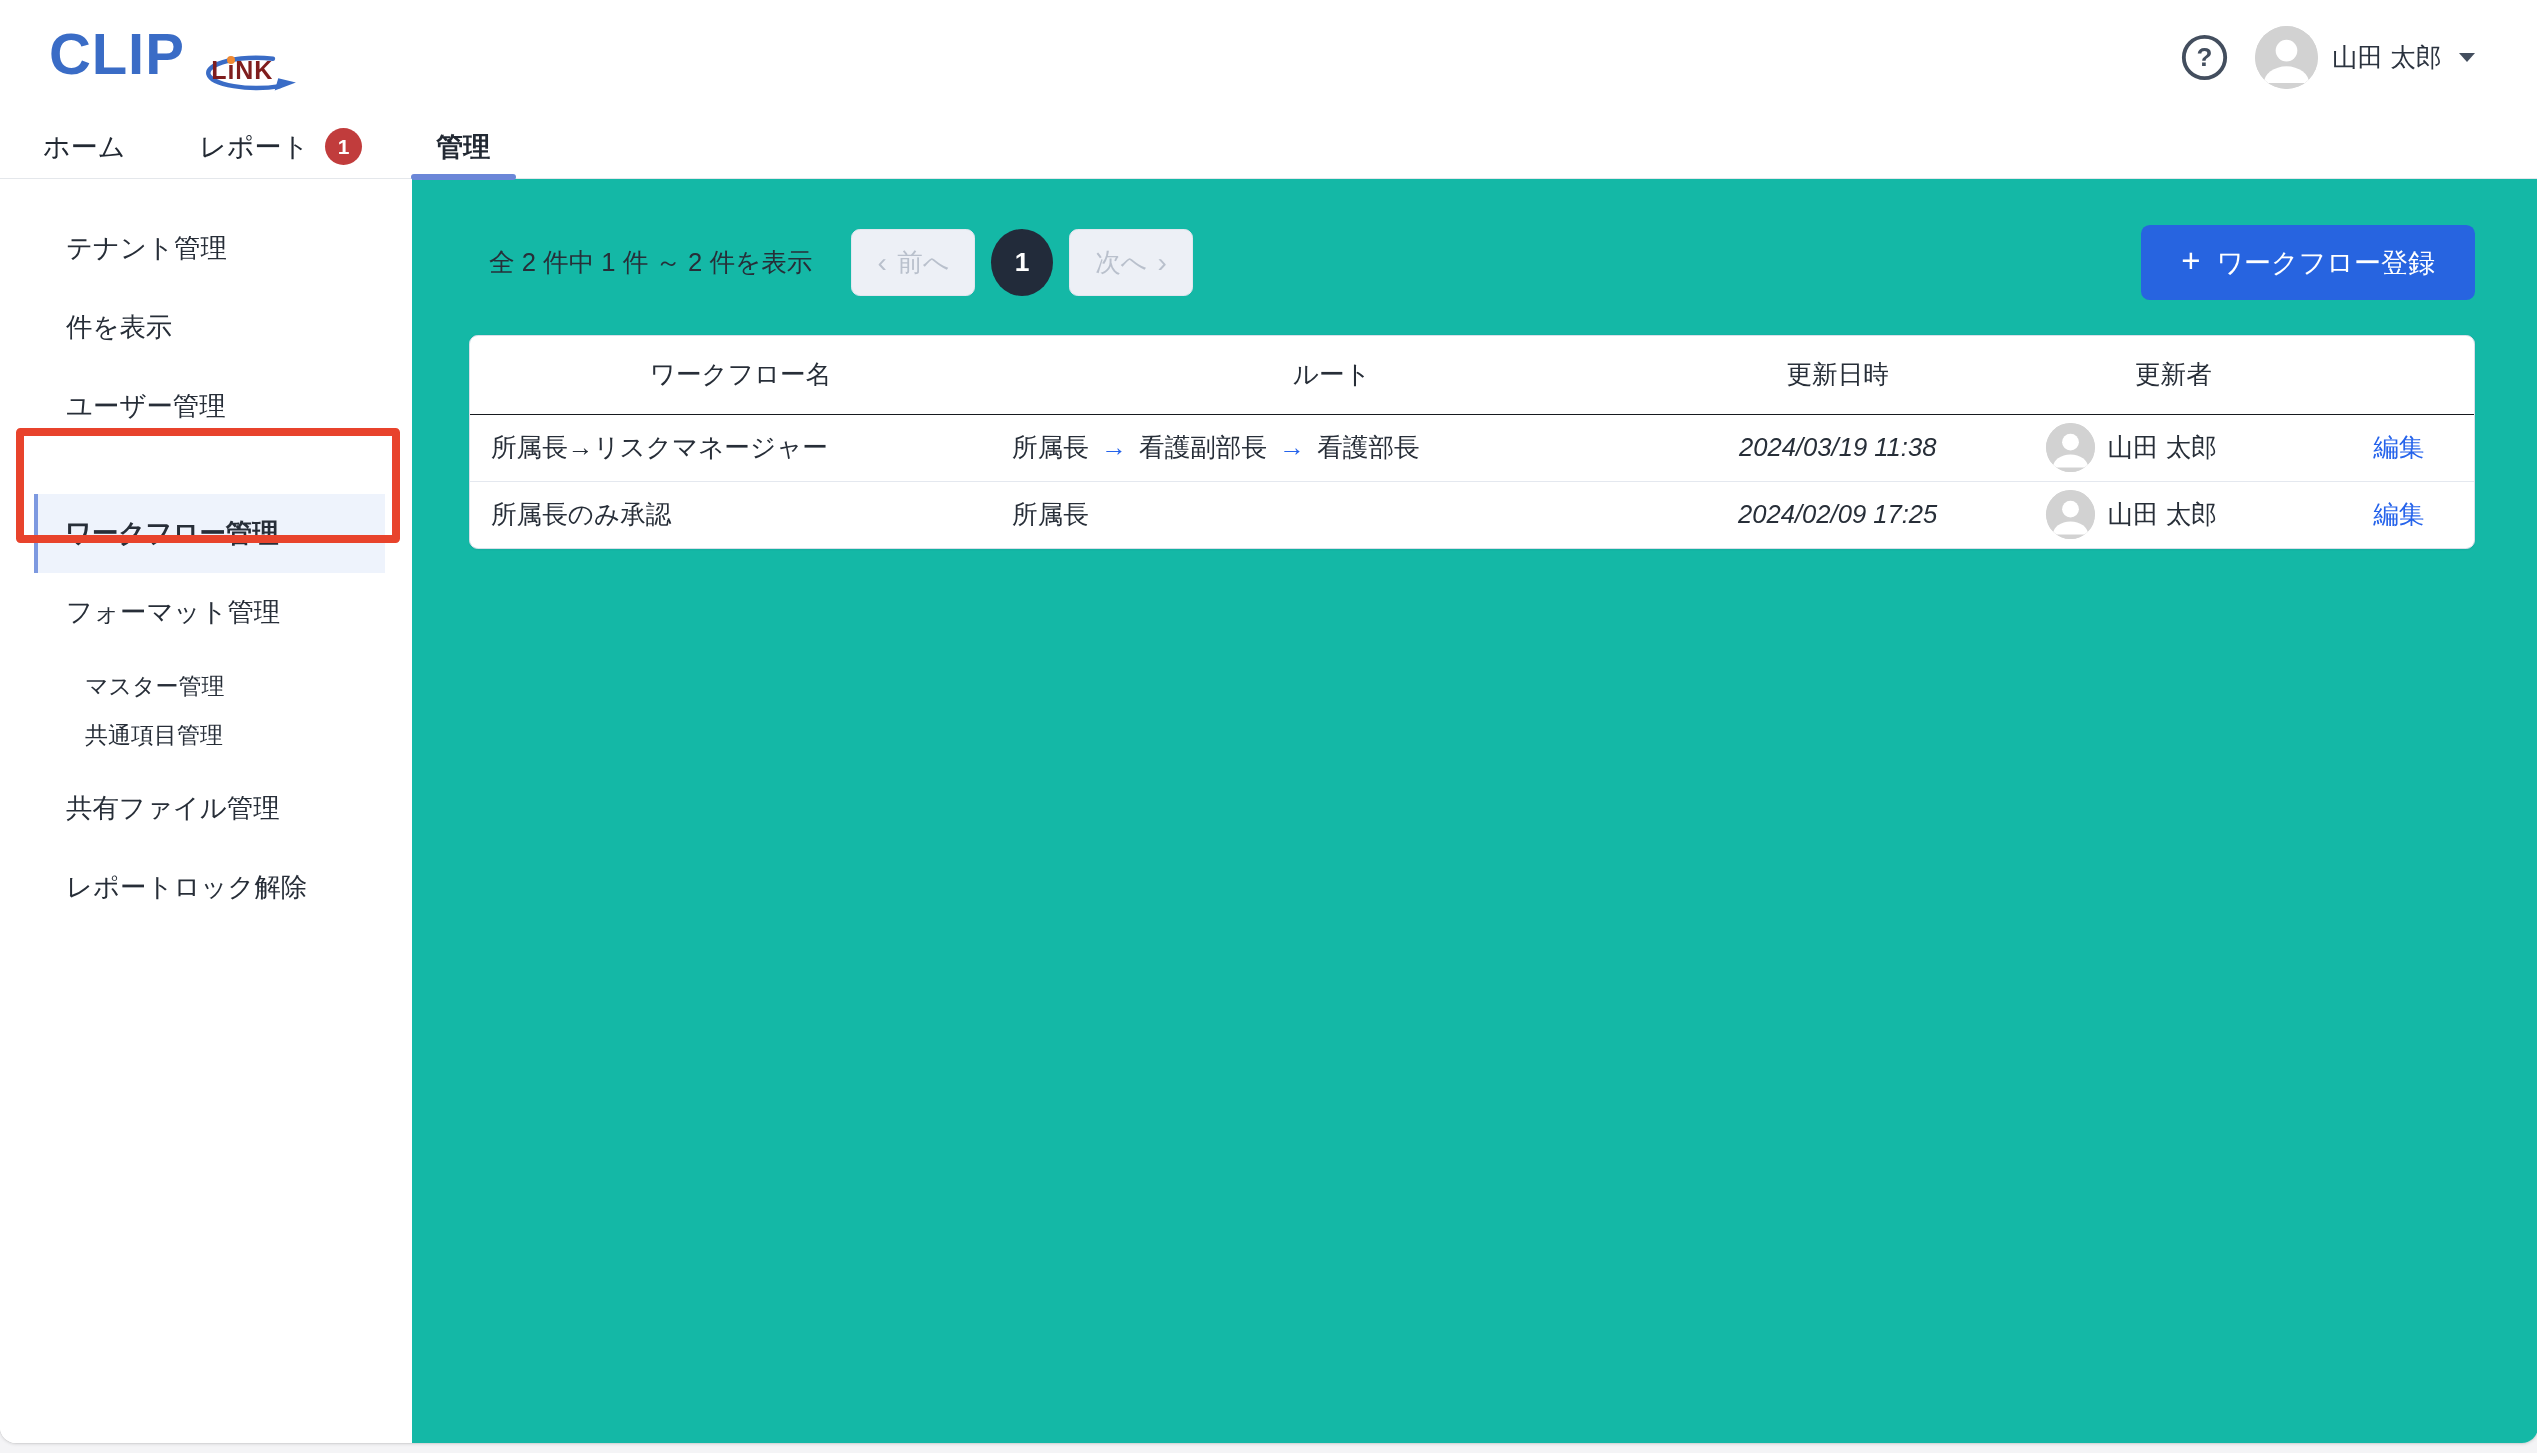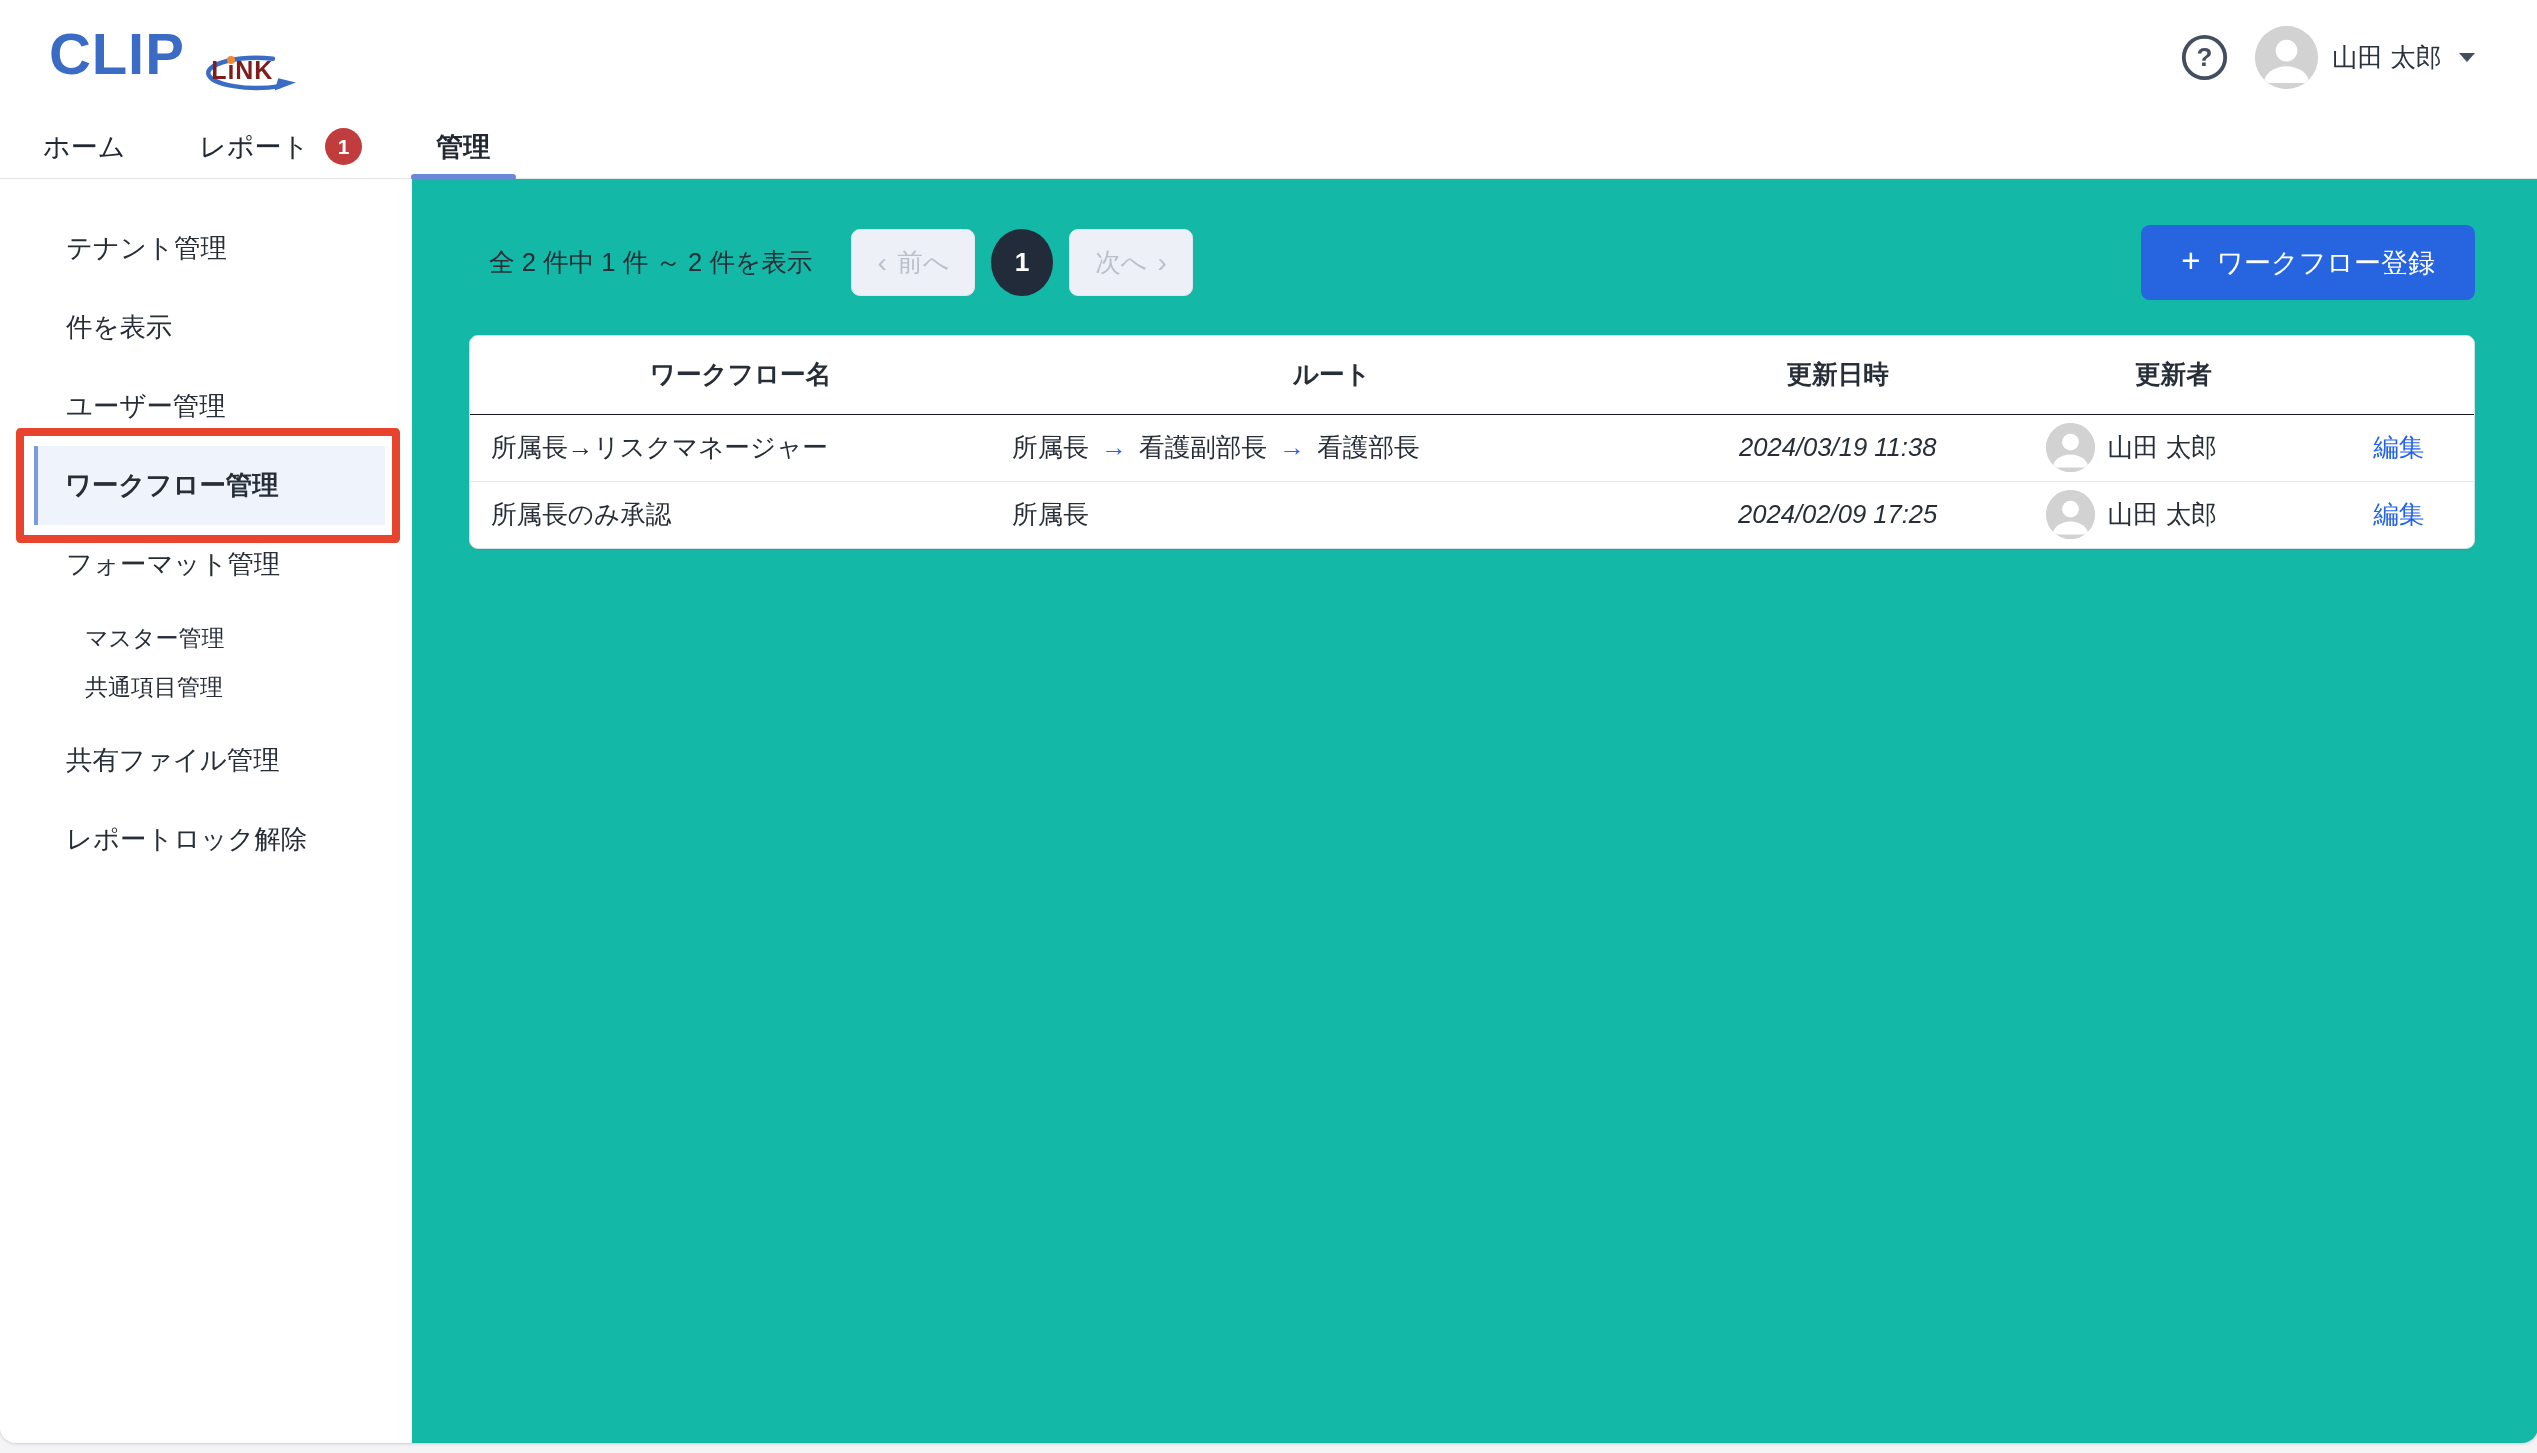--- a/index.html
+++ b/index.html
@@ -54,21 +54,21 @@
 
   
   .body-row { flex:1; display:flex; min-height:0; }
 
   .sidebar { width:412px; background:#fff; position:relative; padding-top:30px; flex:0 0 auto; }
   .nav-item { height:79px; display:flex; align-items:center; padding-left:66px;
     font-size:26.4px; color:#272e38; cursor:pointer; }
   .nav-item.sub { height:49px; padding-left:85px; font-size:23px; }
   .nav-item.gap-top { margin-top:9.7px; }
   .nav-item.active { font-weight:700; background:#eef3fc; margin-left:34px; margin-right:27px;
-    border-left:4.4px solid #7d99e0; padding-left:27px; }
+    border-left:4.4px solid #7d99e0; padding-left:27px;margin-top:48px; }
   .annotation-box { position:absolute; left:16px; top:249px; width:384px; height:115px;
     border:8px solid #e8432c; border-radius:4.4px; pointer-events:none; }
 
   .main { flex:1; background:#14b8a6; padding:46px 63px 0 57px; min-width:0; }
 
   
   .toolbar { display:flex; align-items:center; height:75px; padding-left:20px; }
   .summary { font-size:25.6px; color:#272e38; white-space:nowrap; }
   .pager { display:flex; align-items:center; margin-left:39px; gap:16px; }
   .pg-btn { height:67px; padding:0 25px; border-radius:8.8px; background:#edf0f6;
@@ -81,21 +81,21 @@
     color:#fff; font-size:27px; display:flex; align-items:center; gap:16px; border:none;
     font-family:inherit; cursor:pointer; }
   .btn-plus { font-size:33px; font-weight:400; line-height:1; margin-top:-3.5px; }
 
   
   .table-card { margin-top:35px; background:#fff; border:0.9px solid #d9dfe9; border-radius:8.8px;
     overflow:hidden; box-shadow:0 0.9px 1.8px rgba(16,24,40,.05); }
   table { width:100%; border-collapse:collapse; font-size:25.6px; color:#272e38; table-layout:fixed; }
   col.c-name { width:27%; } col.c-route { width:32%; } col.c-date { width:18.5%; }
   col.c-updater { width:15%; } col.c-edit { width:7.5%; }
-  thead th { height:78px; font-weight:700; border-bottom:1.8px solid #171a1f; font-size:25.6px; }
+  thead th { height:78px; font-weight:400; border-bottom:1.8px solid #171a1f; font-size:25.6px; }
   tbody td { height:67px; }
   tbody tr + tr td { border-top:0.9px solid #e4e8ef; }
   td.cell-name { padding-left:21px; text-align:left; }
   td.cell-route { text-align:left; }
   .route-arrow { color:#2563eb; margin:0 12.3px; }
   td.cell-date { text-align:center;font-style:italic; }
   td.cell-updater .updater-wrap { display:flex; align-items:center; gap:12.3px; padding-left:22px; }
   td.cell-edit { text-align:center; }
   .edit-link { color:#2563eb; text-decoration:none; cursor:pointer; }
 </style>

